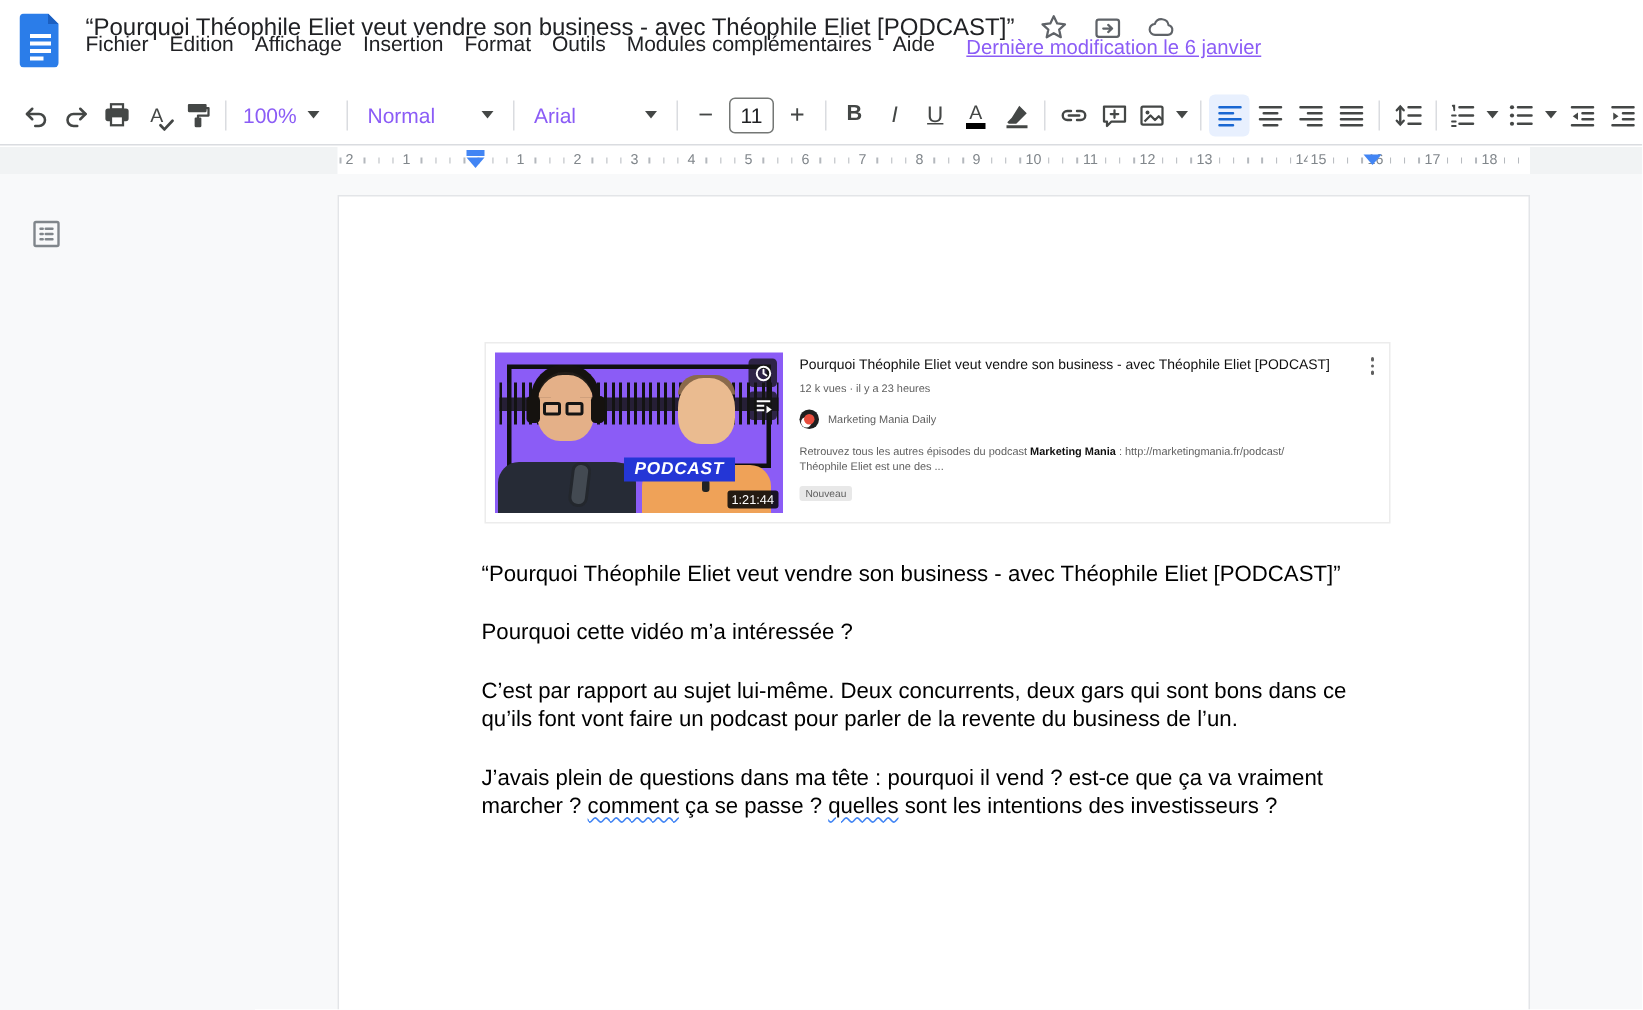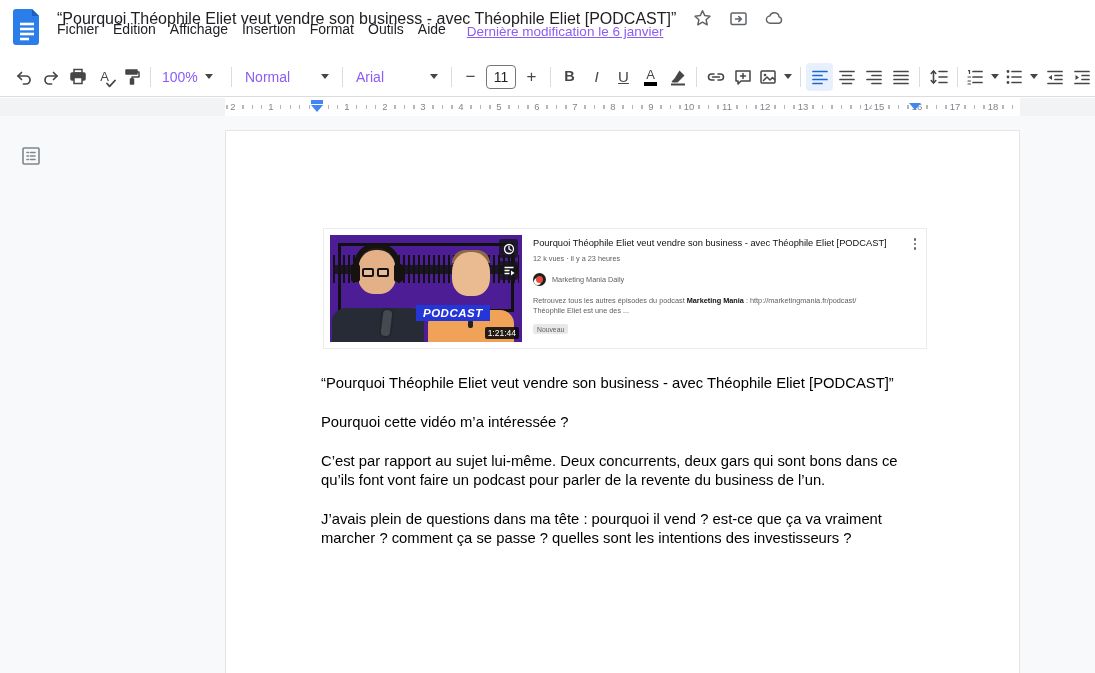--- a/index.html
+++ b/index.html
@@ -47,21 +47,21 @@
 
   
   .canvas { position:absolute; left:0; top:116px; right:0; bottom:0; background:#f8f9fa; }
   .outline-btn { position:absolute; left:21px; top:30px; width:20px; height:20px; color:#5f6368; }
   .page { position:absolute; left:225px; top:14px; width:795px; height:560px; background:#fff;
           border:1px solid #e3e5e8; }
 
   
   .video-card { position:absolute; left:97px; top:97px; width:604px; height:121px; background:#fff;
                 border:1px solid #ececec; display:flex; padding:6px; }
-  .thumb { position:relative; width:192px; height:107px; background:#4c1d95; overflow:hidden; flex:none; }
+  .thumb { position:relative; width:192px; height:107px; background:#8b5cf6; overflow:hidden; flex:none; }
   .frame { position:absolute; left:8px; right:8px; top:8px; bottom:30px; border:3px solid #101010; }
   .wave { position:absolute; left:3px; right:3px; top:20px; height:28px;
           background:repeating-linear-gradient(90deg,#121212 0 2px,transparent 2px 5px); }
   .wave2 { position:absolute; left:3px; right:3px; top:30px; height:9px; background:#141414; opacity:.85; }
   .person { position:absolute; }
   .p-l { left:2px; bottom:0; width:92px; height:94px; }
   .p-l .torso { position:absolute; left:0; bottom:0; width:92px; height:34px; background:#262b36; border-radius:14px 14px 0 0; }
   .p-l .head { position:absolute; left:26px; top:2px; width:38px; height:44px; background:#e4b088; border-radius:45% 45% 40% 40%; }
   .p-l .hair { position:absolute; left:26px; top:0; width:38px; height:15px; background:#221d18; border-radius:18px 18px 0 0; }
   .p-l .pad { position:absolute; top:16px; width:9px; height:18px; background:#15120f; border-radius:3px; }
@@ -97,21 +97,21 @@
                    background:#e74c3c; box-shadow:-2px 2px 0 #fff; }
   .vchan-name { font-size:7.3px; color:#606060; }
   .vdesc { font-size:7.3px; color:#606060; margin-top:10px; width:336px; line-height:1.5; }
   .vdesc b { color:#0f0f0f; }
   .vbadge { display:inline-block; margin-top:7px; background:#e8e8e8; color:#5f5f5f; font-size:6.8px;
             padding:1.5px 4px; border-radius:2px; }
 
   
   .doc-text { position:absolute; left:95px; top:243px; width:592px; font-size:14.8px; color:#000; }
   .doc-text p { margin:0 0 20px 0; line-height:19px; }
-  .squiggle { text-decoration-style:wavy; text-decoration-color:#4285f4;
+  .squiggle { text-decoration:underline; text-decoration-style:wavy; text-decoration-color:#4285f4;
               text-decoration-thickness:1px; text-underline-offset:2px; }
 </style>
 </head>
 <body>
 
 <div class="app">
 
   <header class="titlebar">
     <svg class="docs-icon" viewBox="0 0 28 36">
       <path d="M3 0 h16 l7 7 v26 a3 3 0 0 1 -3 3 H3 a3 3 0 0 1 -3 -3 V3 a3 3 0 0 1 3 -3 z" fill="#2b7de9"></path>
@@ -136,20 +136,21 @@
         <path d="M5.5 14.5a3.8 3.8 0 0 1-.4-7.6 5 5 0 0 1 9.7.9 3.4 3.4 0 0 1-.6 6.7z" stroke-linejoin="round"></path>
       </svg>
     </div>
     <nav class="menubar">
       <span class="menu-item">Fichier</span>
       <span class="menu-item">Édition</span>
       <span class="menu-item">Affichage</span>
       <span class="menu-item">Insertion</span>
       <span class="menu-item">Format</span>
       <span class="menu-item">Outils</span>
+      <span class="menu-item">Modules complémentaires</span>
       <span class="menu-item">Aide</span>
       <span class="lastmod">Dernière modification le 6 janvier</span>
     </nav>
   </header>
 
   <div class="toolbar">
     <div class="tbtn">
       <svg width="18" height="18" viewBox="0 0 18 18" fill="none" stroke="#444746" stroke-width="1.7" stroke-linecap="round" stroke-linejoin="round">
         <path d="M6.5 4.5 L3 8 l3.5 3.5"></path>
           <path d="M3 8 h8 a4 4 0 0 1 0 8 h-2.5"></path>

